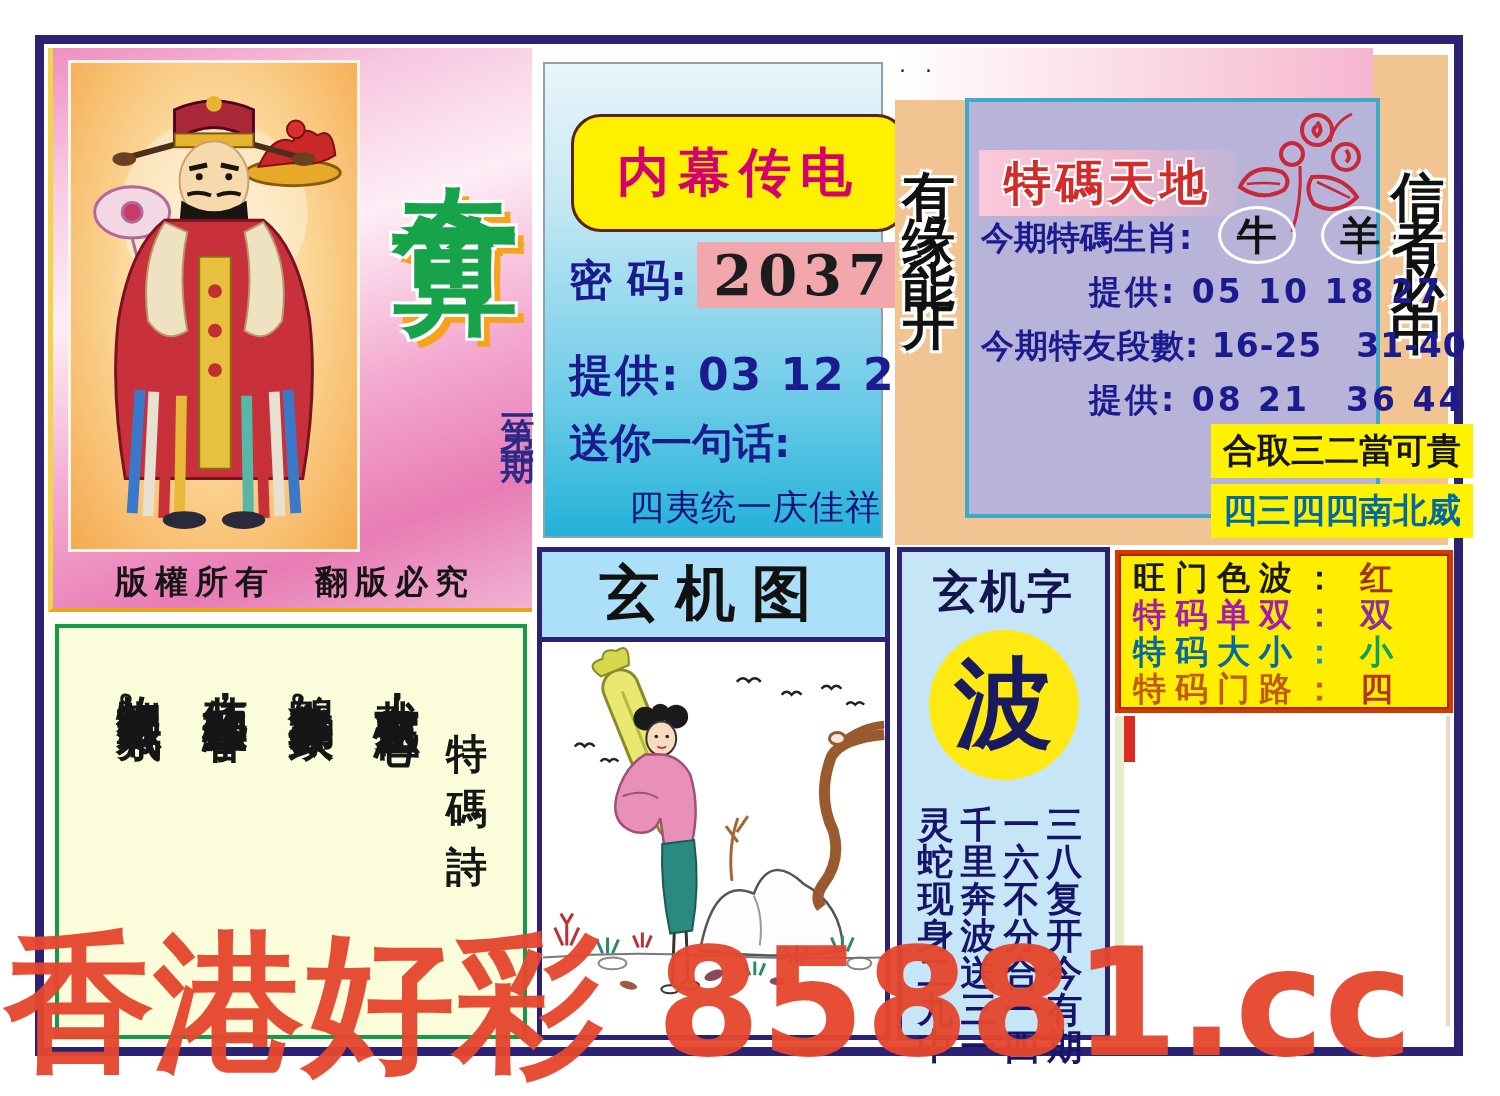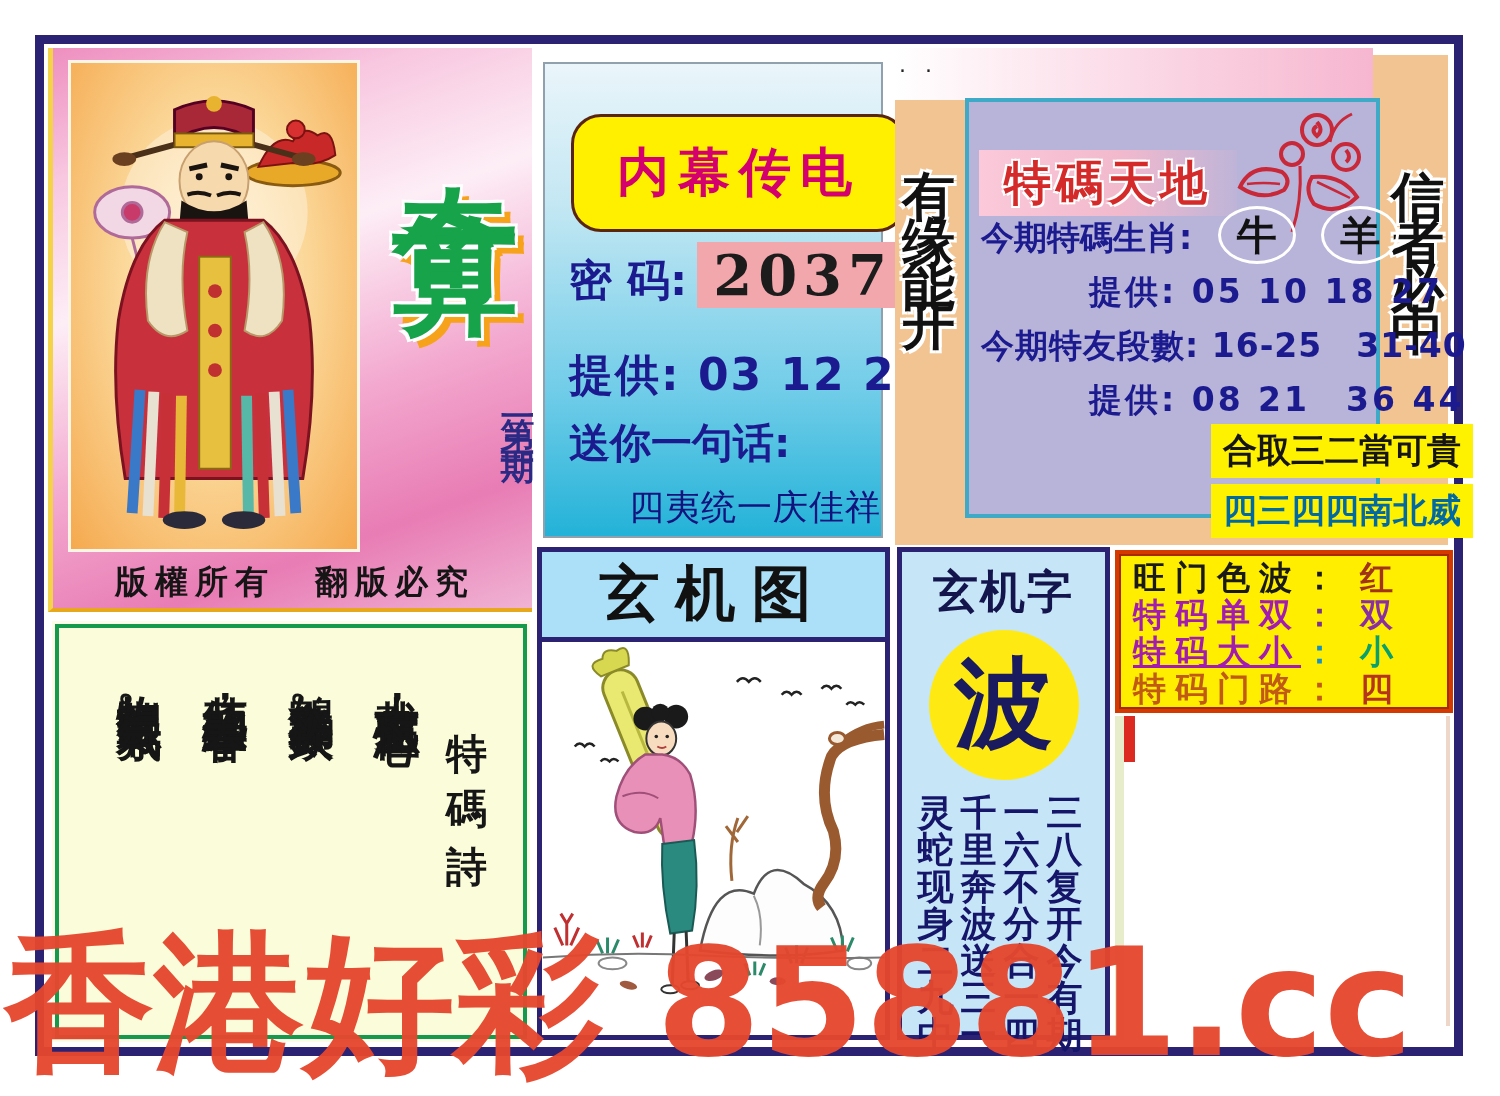--- a/index.html
+++ b/index.html
@@ -101,21 +101,21 @@
   .mpic-art { position:absolute; left:0; top:95px; width:343px; height:388px; }
 
   
   .mword { position:absolute; left:897px; top:547px; width:213px; height:493px;
     border:5px solid #2b2273; background:#c6e6f8; }
   .mword-title { margin-top:10px; text-align:center; font-size:45px; font-weight:bold;
     color:#15154e; letter-spacing:2px; }
   .mword-circle { margin:8px auto 0; width:150px; height:150px; border-radius:50%;
     background:#ffe913; display:flex; align-items:center; justify-content:center; }
   .mword-word { font-size:98px; font-weight:bold; color:#1a1a5e; }
-  .mword-rows { margin-top:14px; }
+  .mword-rows { margin-top:26px; }
   .mword-row { text-align:center; font-size:36px; font-weight:bold; color:#15156a;
     letter-spacing:7px; line-height:37px; }
 
   
   .info-box { position:absolute; left:1115px; top:550px; width:338px; height:163px;
     background:#ffee00; border:4px solid #d43a00; box-shadow:inset 0 0 0 2px #a82800; padding:6px 12px 0 14px; }
   .info-row { display:flex; align-items:center; height:37px; font-size:33px; font-weight:bold;
     font-family:"DejaVu Serif", serif; }
   .info-label { letter-spacing:9px; }
   .info-colon { margin:0 6px 0 2px; }
@@ -359,21 +359,21 @@
       <span class="info-label" style="color: rgb(26, 26, 26);">旺门色波</span>
       <span class="info-colon" style="color: rgb(26, 26, 26);">：</span>
       <span class="info-value" style="color: rgb(160, 51, 24);">红</span>
     </div>
     <div class="info-row">
       <span class="info-label" style="color: #a21caf;">特码单双</span>
       <span class="info-colon" style="color: rgb(122, 47, 146);">：</span>
       <span class="info-value" style="color: rgb(138, 47, 160);">双</span>
     </div>
     <div class="info-row">
-      <span class="info-label" style="color: #a21caf; text-decoration: underline;">特码大小</span>
+      <span class="info-label" style="color: #0369a1;">特码大小</span>
       <span class="info-colon" style="color: rgb(22, 145, 200);">：</span>
       <span class="info-value" style="color: rgb(11, 159, 106);">小</span>
     </div>
     <div class="info-row">
       <span class="info-label" style="color: rgb(192, 90, 20);">特码门路</span>
       <span class="info-colon" style="color: rgb(192, 90, 20);">：</span>
       <span class="info-value" style="color: rgb(181, 52, 29);">四</span>
     </div>
   </div>
 

